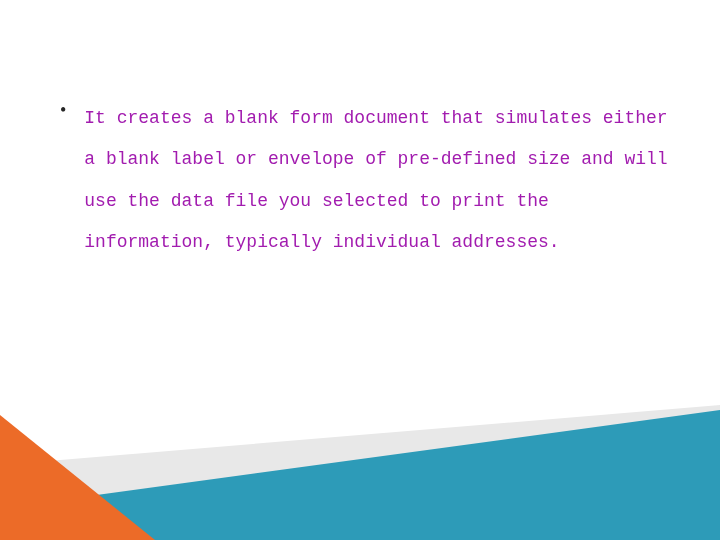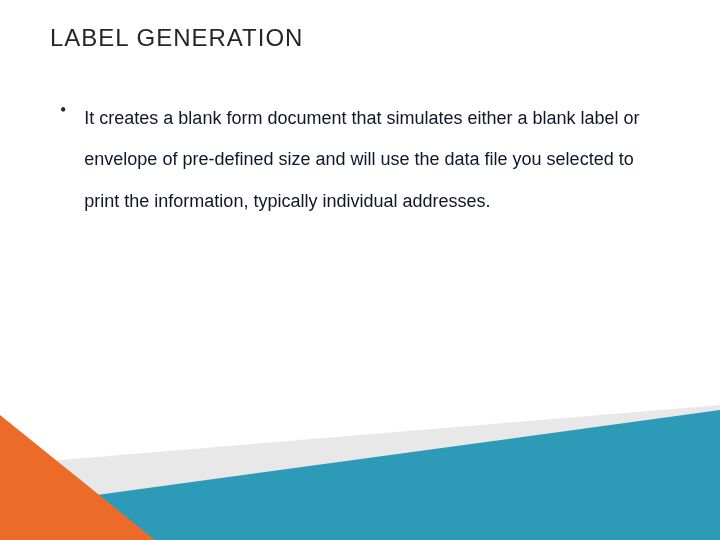--- a/index.html
+++ b/index.html
@@ -41,38 +41,37 @@
       align-items: flex-start;
     }
     .bullet-marker {
       font-size: 18px;
       color: #262626;
       margin-right: 18px;
       margin-top: 2px;
       flex-shrink: 0;
     }
     .bullet-text {
-      font-family: Liberation Sans, sans-serif;
+      font-family: Liberation Mono, monospace;
       font-size: 18px;
       line-height: 2.3;
-      color: #0f172a;
+      color: #a21caf;
     }
     svg.footer-svg {
       position: absolute;
       bottom: 0;
       left: 0;
       width: 720px;
       height: 160px;
     }
   </style>
 </head>
 <body>
 
 <div class="slide">
-  <h1 class="title">LABEL GENERATION</h1>
 
   <div class="content">
     <div class="bullet-item">
       <span class="bullet-marker">•</span>
       <span class="bullet-text">It creates a blank form document that simulates either a blank label or envelope of pre-defined size and will use the data file you selected to print the information, typically individual addresses.</span>
     </div>
   </div>
 
   <svg class="footer-svg" viewBox="0 0 720 160" preserveAspectRatio="none">
     <polygon points="0,85 720,25 720,160 0,160" fill="#E8E8E8"></polygon>

